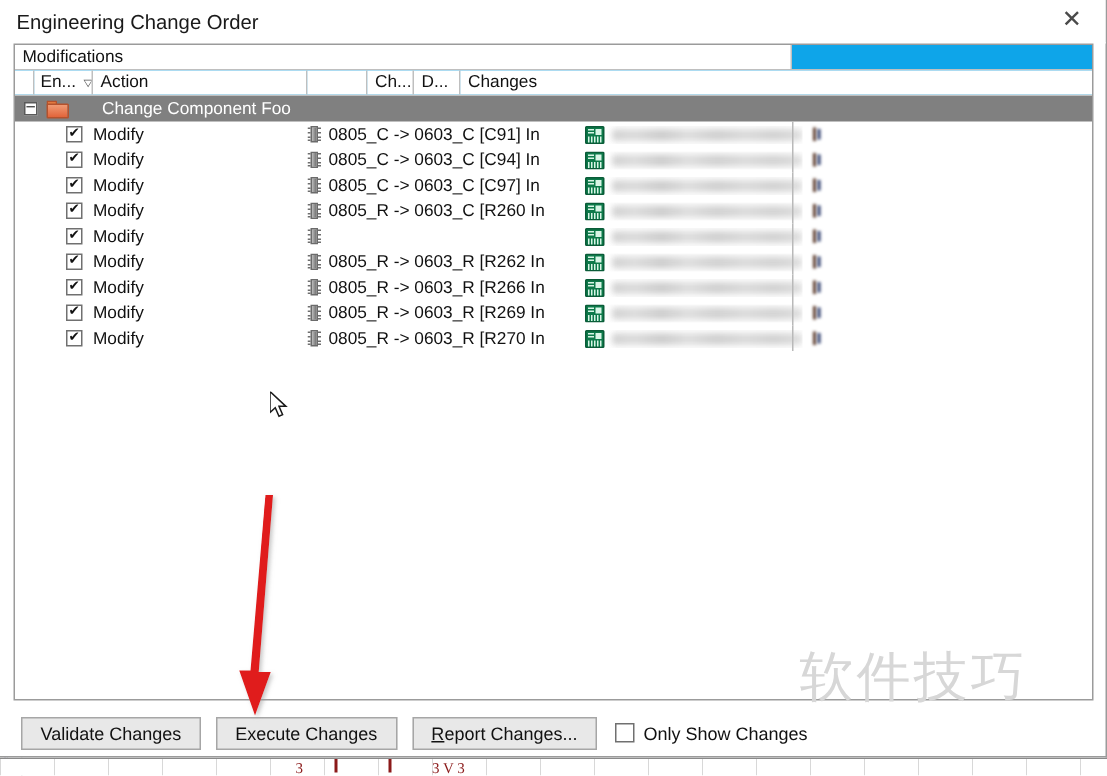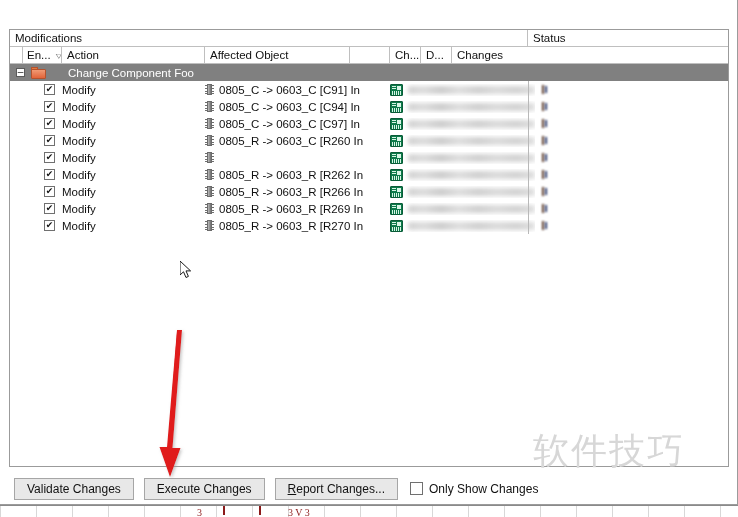--- a/index.html
+++ b/index.html
@@ -148,36 +148,38 @@
   <div id="bg-bottom"></div>
   <div id="bg-grid"></div>
   <div class="bg-red" style="left:197px;top:507px;">3</div>
   <div class="bg-redbar" style="left:223px;top:506px;height:9px;"></div>
   <div class="bg-redbar" style="left:259px;top:506px;height:9px;"></div>
   <div class="bg-red" style="left:288px;top:507px;">3 V 3</div>
 </div>
 
 <div id="dialog">
 
+  <div id="titlebar">
+    <div id="title-text">Engineering Change Order</div>
+    <div id="close-btn">✕</div>
+  </div>
 
   <div id="grid-area">
 
     <div class="hdr-row">
       <div class="hdr-cell" style="width:518px;">Modifications</div>
-      <div class="hdr-cell nb" style="flex:1 1 auto;">Status</div>
     </div>
 
     <div class="hdr-row">
       <div class="hdr-cell" style="width:13px;padding-left:0;"></div>
       <div class="hdr-cell" style="width:39px;padding-left:4px;text-align:right;">
         <span>En...</span>
         <span class="sort-caret">▽</span>
       </div>
       <div class="hdr-cell" style="width:143px;">Action</div>
-      <div class="hdr-cell" style="width:145px;">Affected Object</div>
       <div class="hdr-cell" style="width:40px;"></div>
       <div class="hdr-cell" style="width:31px;">Ch...</div>
       <div class="hdr-cell" style="width:31px;">D...</div>
       <div class="hdr-cell nb" style="flex:1 1 auto;">Changes</div>
     </div>
 
     <div id="rows">
 
       <div class="grp-row">
         <div class="grp-expander">−</div>

